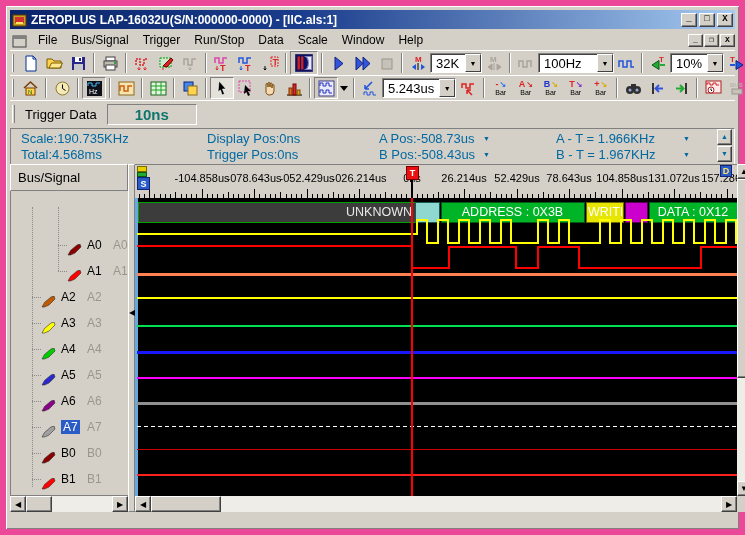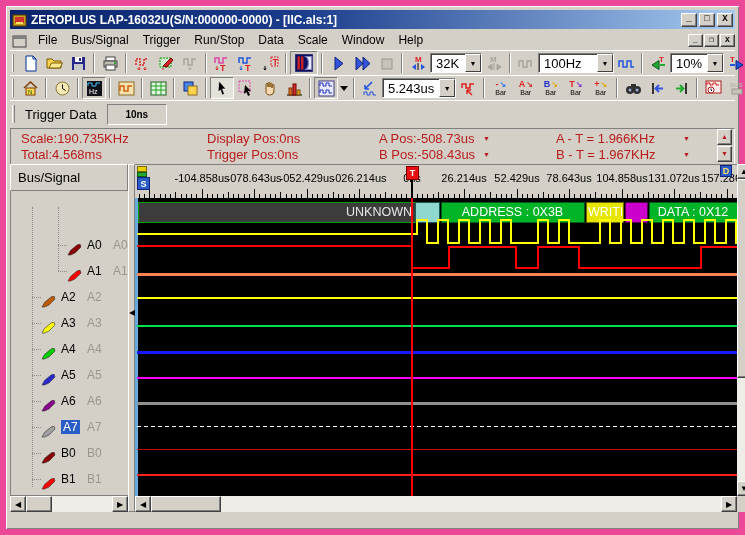--- a/index.html
+++ b/index.html
@@ -51,28 +51,28 @@
   .combo .dd { width:16px; height:18px; background:#d4d0c8; border:1px solid;
     border-color:#fff #404040 #404040 #fff; display:flex; align-items:center;
     justify-content:center; font-size:7px; }
   .bar-btn { width:25px; height:22px; display:inline-flex; flex-direction:column;
     align-items:center; justify-content:center; line-height:1; flex:none; }
   .bar-top { font-size:9px; font-weight:bold; }
   .bar-arrow { font-size:8px; margin-left:1px; }
   .bar-txt { font-size:7px; color:#000; }
 
   .tdelay-label { font-size:13px; color:#000; margin:0 10px 0 6px; }
-  .tdelay-box { width:60px; height:21px; border:1px solid; border-color:#808080 #fff #fff #808080;
-    background:#d4d0c8; text-align:center; font-size:10px; font-weight:bold; color:#000000;
+  .tdelay-box { width:90px; height:21px; border:1px solid; border-color:#808080 #fff #fff #808080;
+    background:#d4d0c8; text-align:center; font-size:15px; font-weight:bold; color:#0f766e;
     line-height:19px; }
 
   
   .info { position:absolute; left:4px; top:122px; right:4px; height:48px;
     border:1px solid; border-color:#808080 #fff #fff #808080; background:#d4d0c8;
-    font-size:13px; color:#b91c1c; }
+    font-size:13px; color:#0369a1; }
   .info span.f { position:absolute; white-space:nowrap; }
   .ddflat { position:absolute; width:15px; height:15px; background:#d4d0c8;
     text-align:center; font-size:7px; line-height:15px; border:1px solid #d4d0c8; }
   .spin { position:absolute; right:2px; width:15px; height:16px; background:#d4d0c8;
     border:1px solid; border-color:#fff #404040 #404040 #fff; font-size:7px;
     text-align:center; line-height:14px; box-shadow:inset -1px -1px 0 #808080; }
 
   
   .main { position:absolute; left:4px; top:158px; width:737px; height:348px;
     background:#d4d0c8; }

